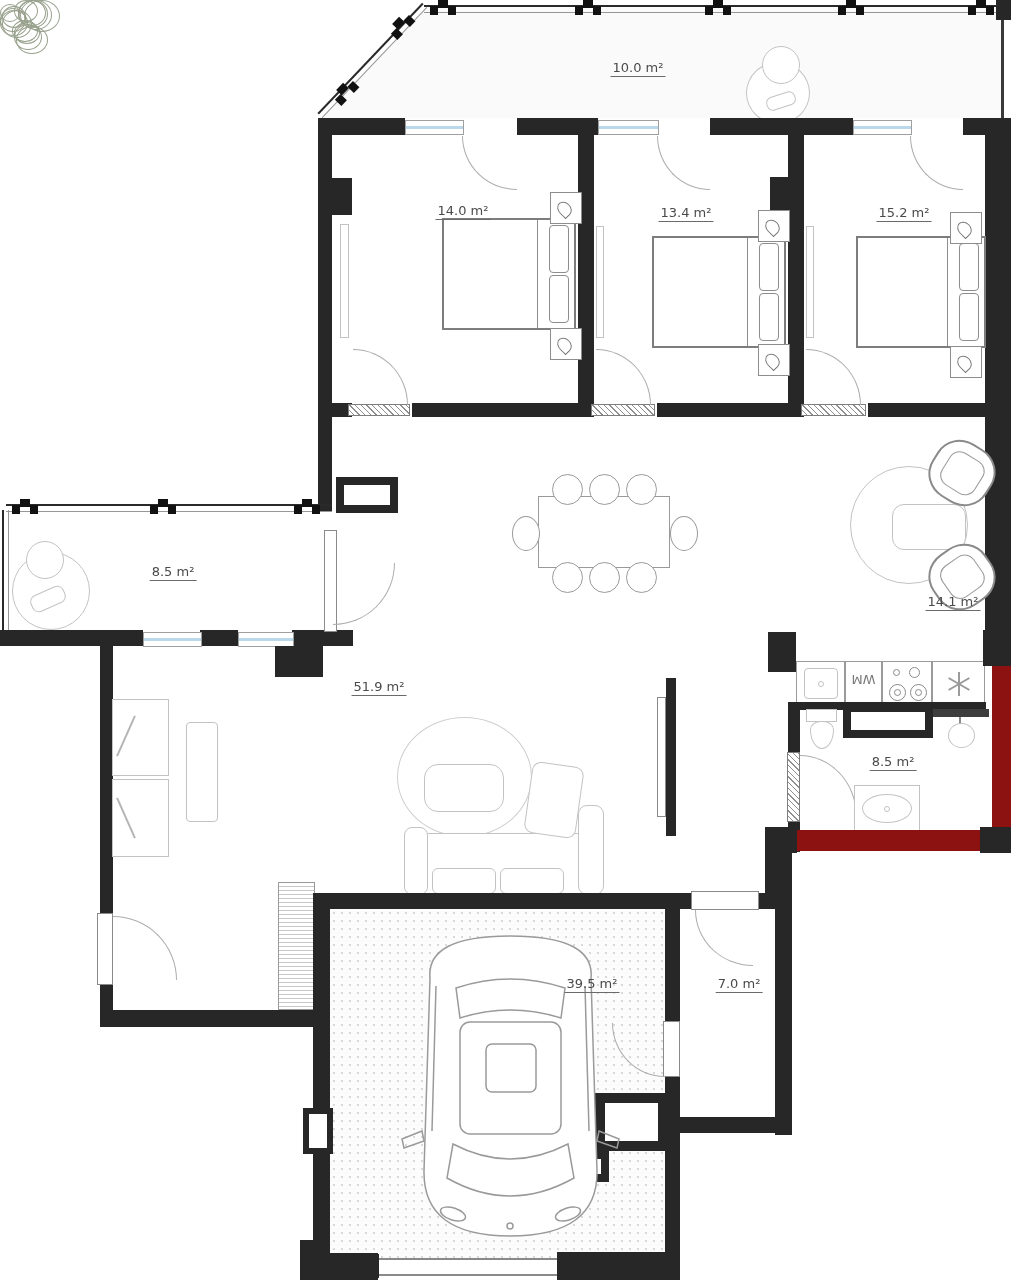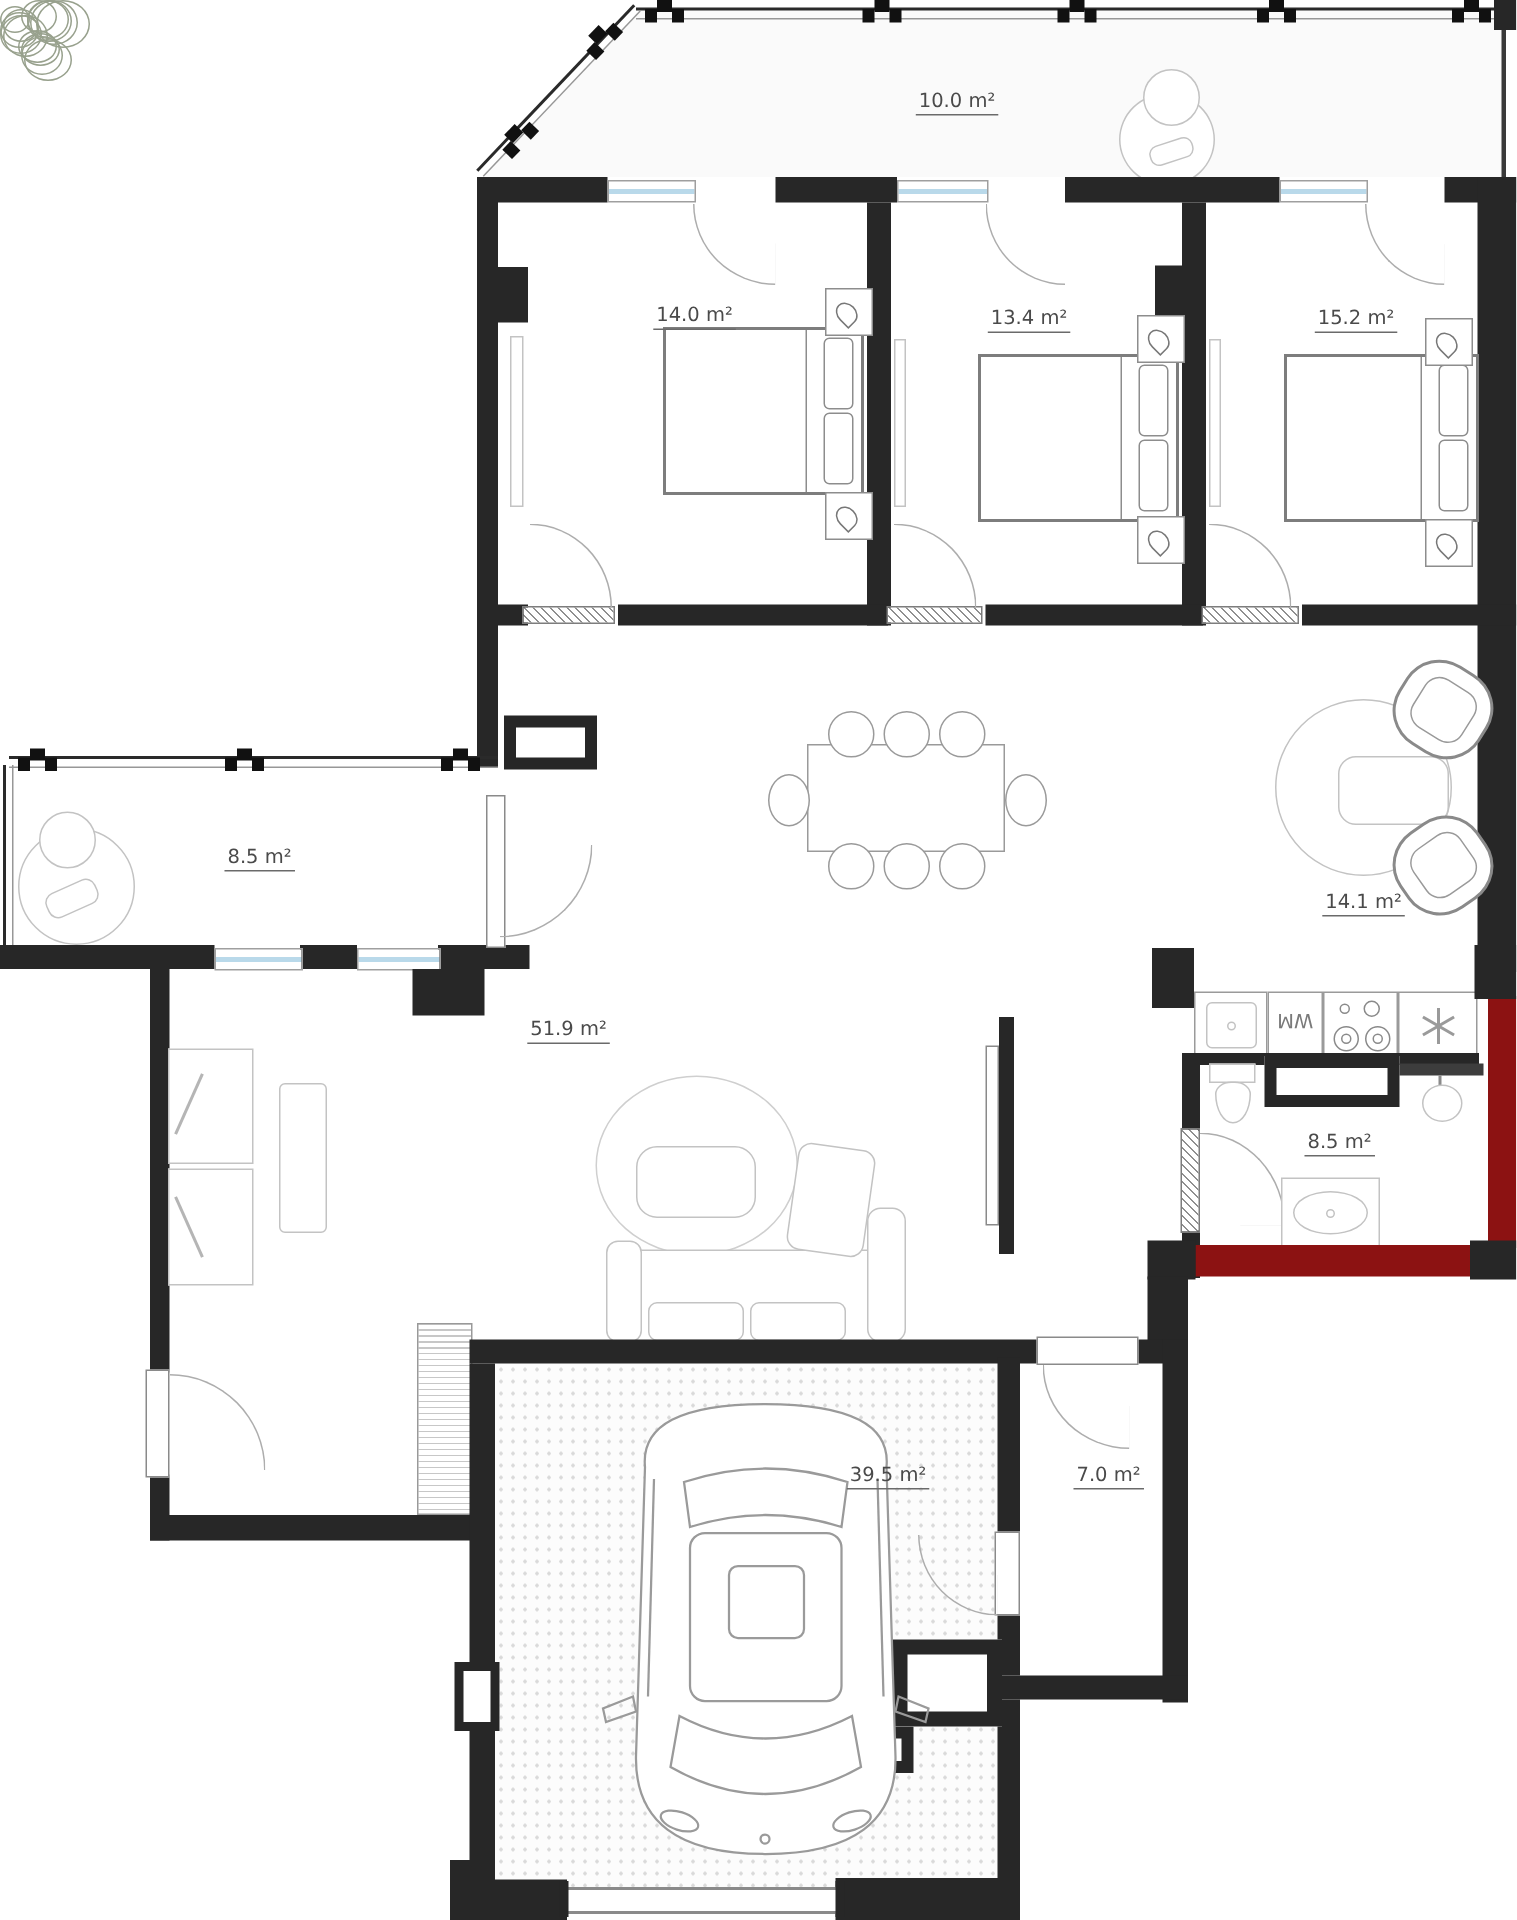--- a/index.html
+++ b/index.html
@@ -306,19 +306,19 @@
       <path d="M187,60 L191,205"></path>
       <circle cx="112" cy="300" r="3"></circle>
     </g>
   </svg>
 
   <div class="label" style="left:638px;top:60px">10.0 m²</div>
   <div class="label" style="left:463px;top:203px">14.0 m²</div>
   <div class="label" style="left:686px;top:205px">13.4 m²</div>
   <div class="label" style="left:904px;top:205px">15.2 m²</div>
   <div class="label" style="left:173px;top:564px">8.5 m²</div>
-  <div class="label" style="left:909px;top:594px">14.1 m²</div>
+  <div class="label" style="left:953px;top:594px">14.1 m²</div>
   <div class="label" style="left:379px;top:679px">51.9 m²</div>
   <div class="label" style="left:893px;top:754px">8.5 m²</div>
   <div class="label" style="left:592px;top:976px">39.5 m²</div>
   <div class="label" style="left:739px;top:976px">7.0 m²</div>
 
 </div>
 
 </body></html>

